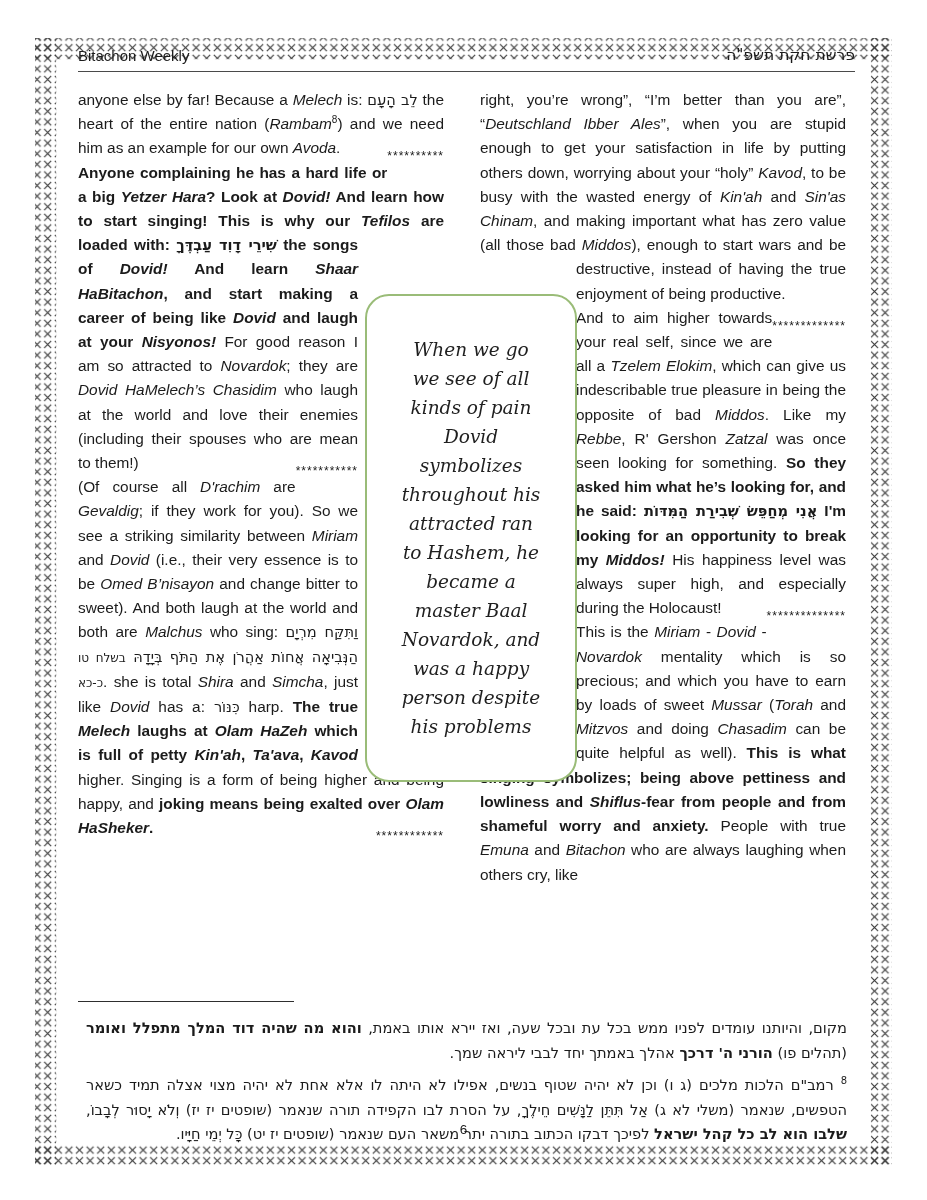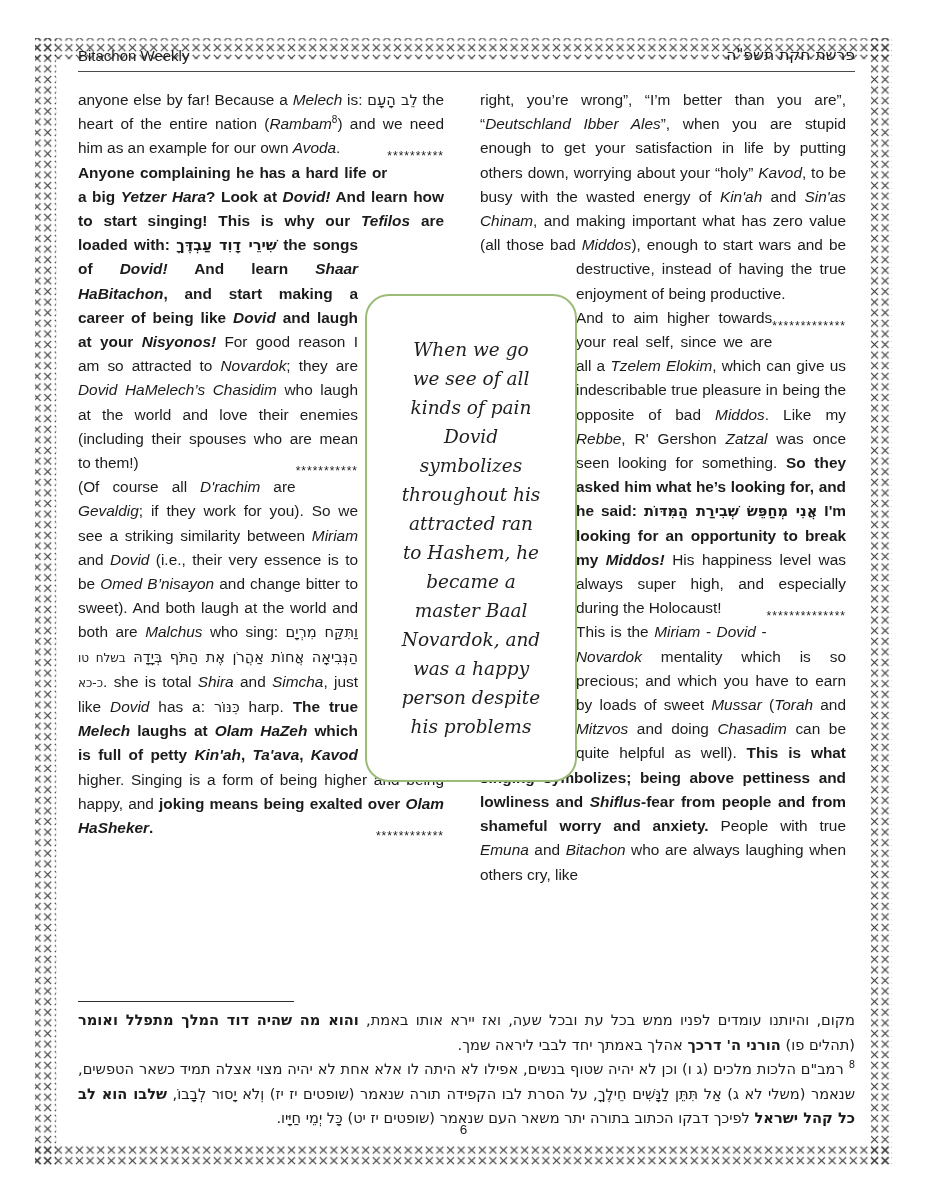--- a/index.html
+++ b/index.html
@@ -36,21 +36,21 @@
     display:flex;flex-direction:column;justify-content:center;align-items:center;
     font-family:"DejaVu Serif",serif;font-style:italic;
     font-size:18.5px;line-height:29px;text-align:center;color:#1f1f1f;
   }
   .fn-rule{position:absolute;left:78px;top:1001px;width:216px;border-top:1.5px solid #2e2e2e;}
   .footnote{
     position:absolute;left:78px;top:1008px;width:777px;
     direction:rtl;text-align:justify;
     font-family:"DejaVu Sans",sans-serif;font-size:14.2px;line-height:24.5px;
   }
-  .footnote p.para{margin:0;}
+  .footnote p.para{margin:8px;}
   .pagenum{position:absolute;left:0;top:1122px;width:100%;text-align:center;font-size:13.5px;}
 </style>
 </head>
 <body>
 
 <div class="page" style="color: rgb(27, 27, 27);">
 
   <svg class="lattice" width="927" height="1200" aria-hidden="true">
     <defs>
       <pattern id="xstitch" width="10.6" height="10.6" patternUnits="userSpaceOnUse">

